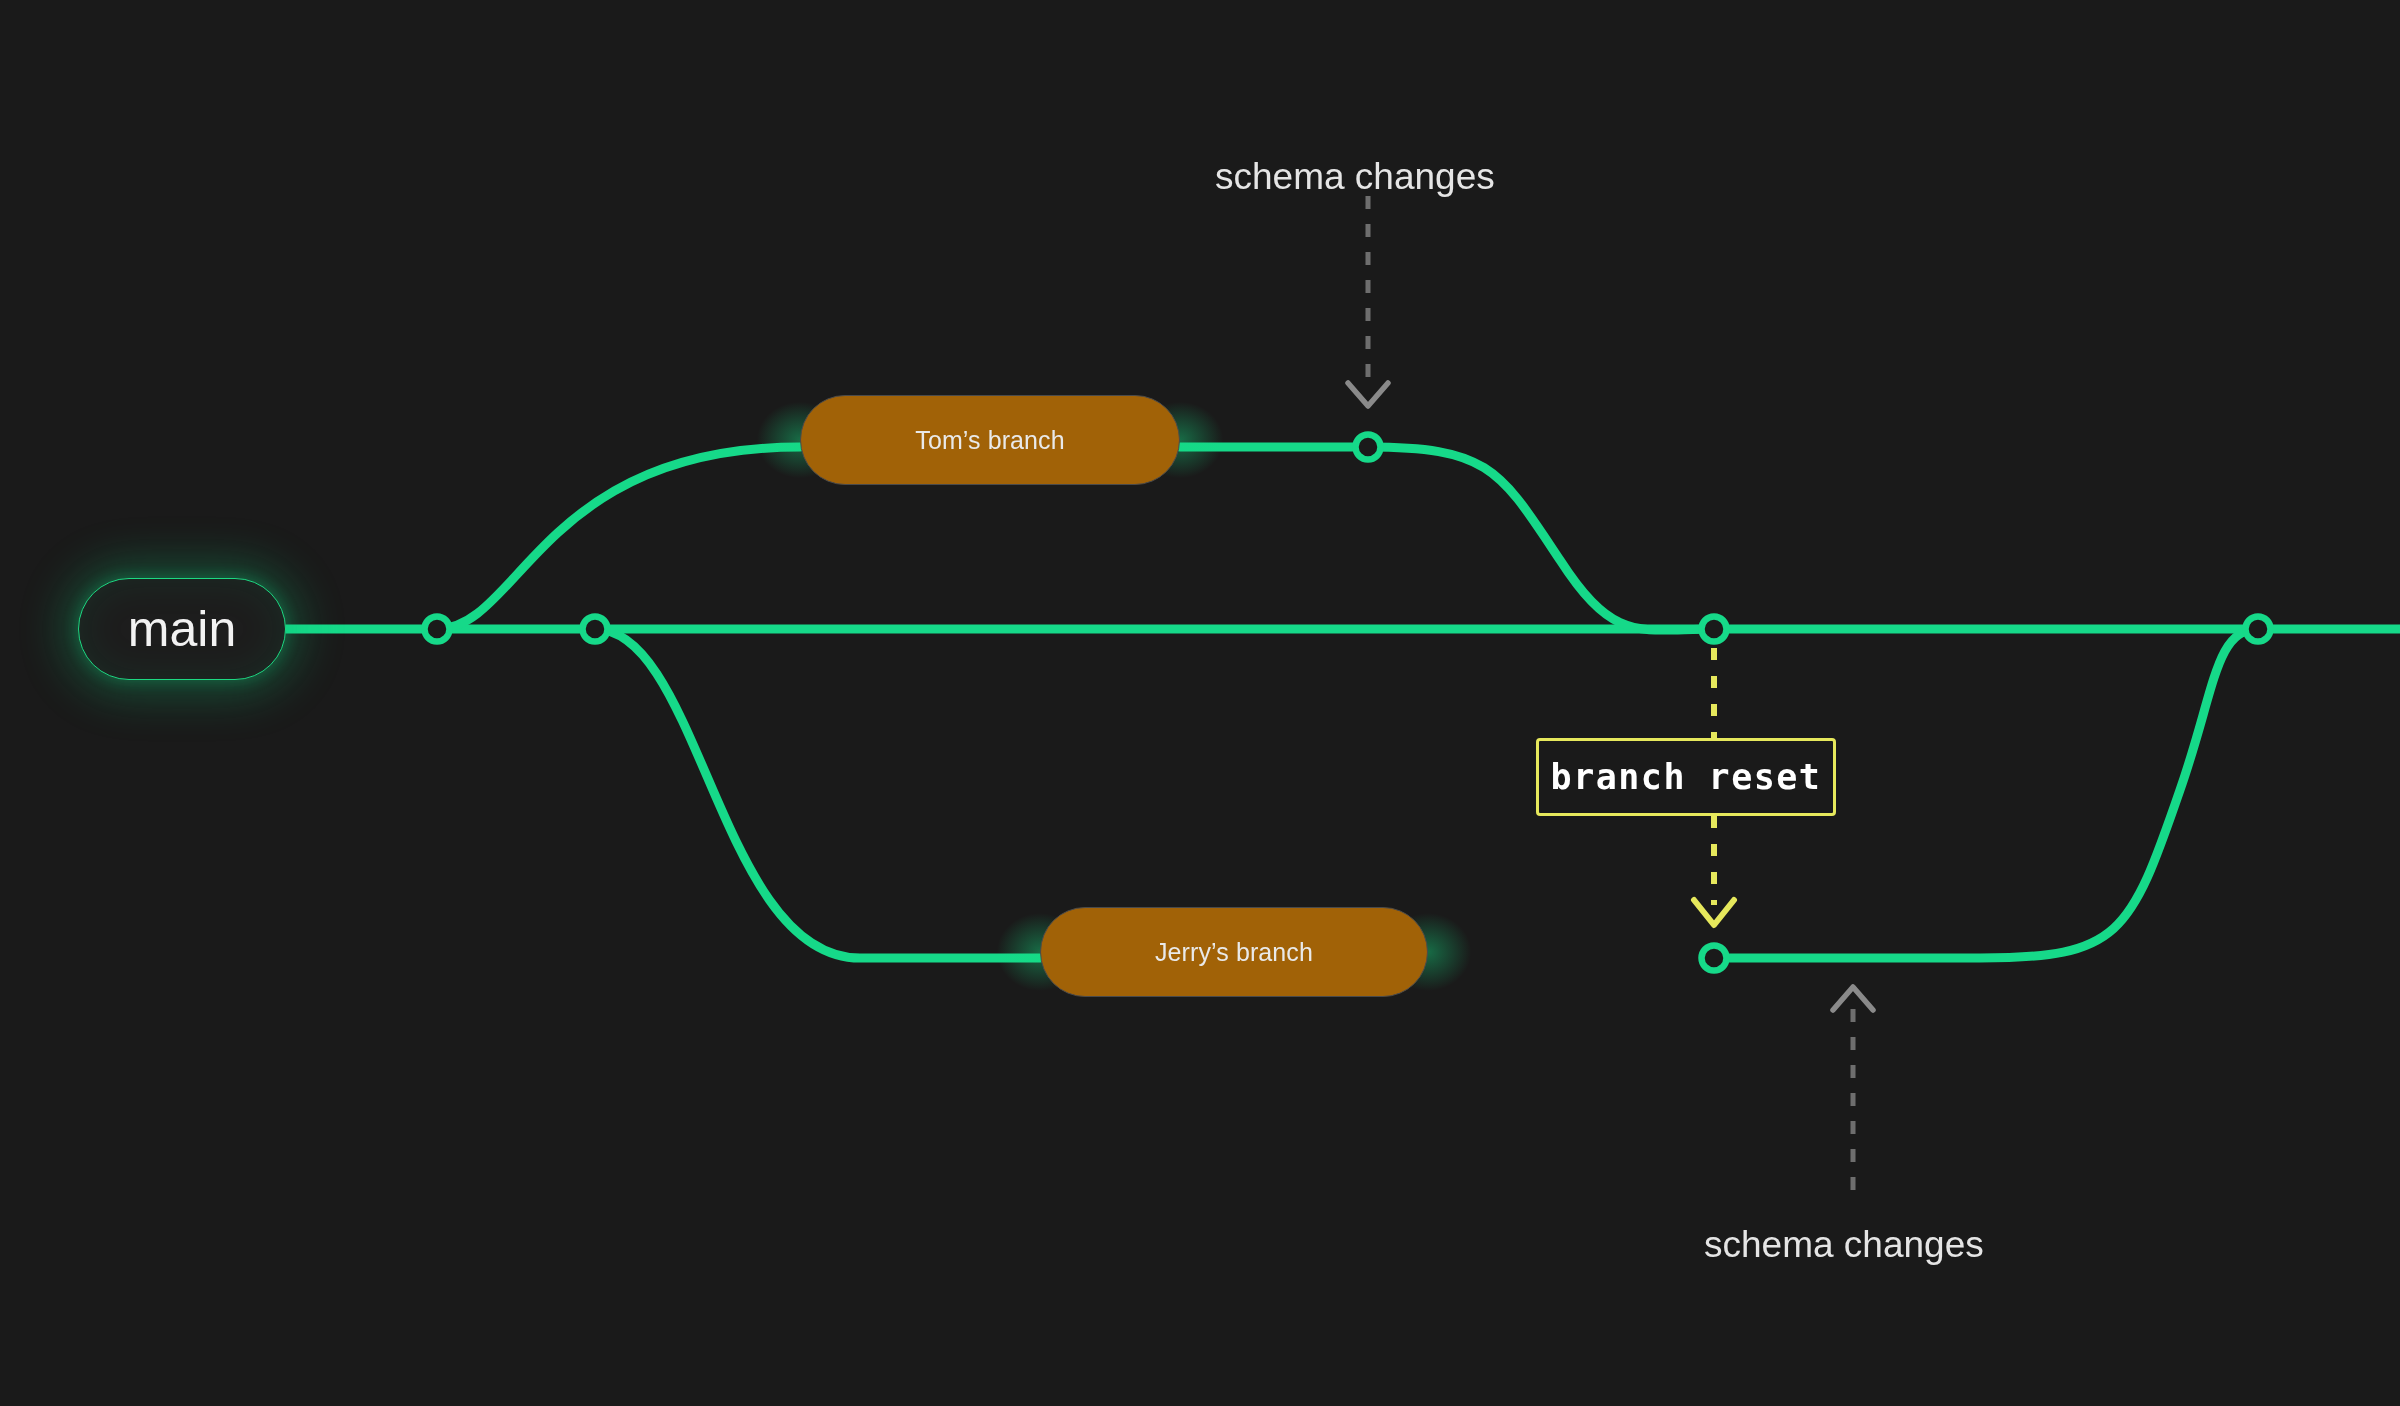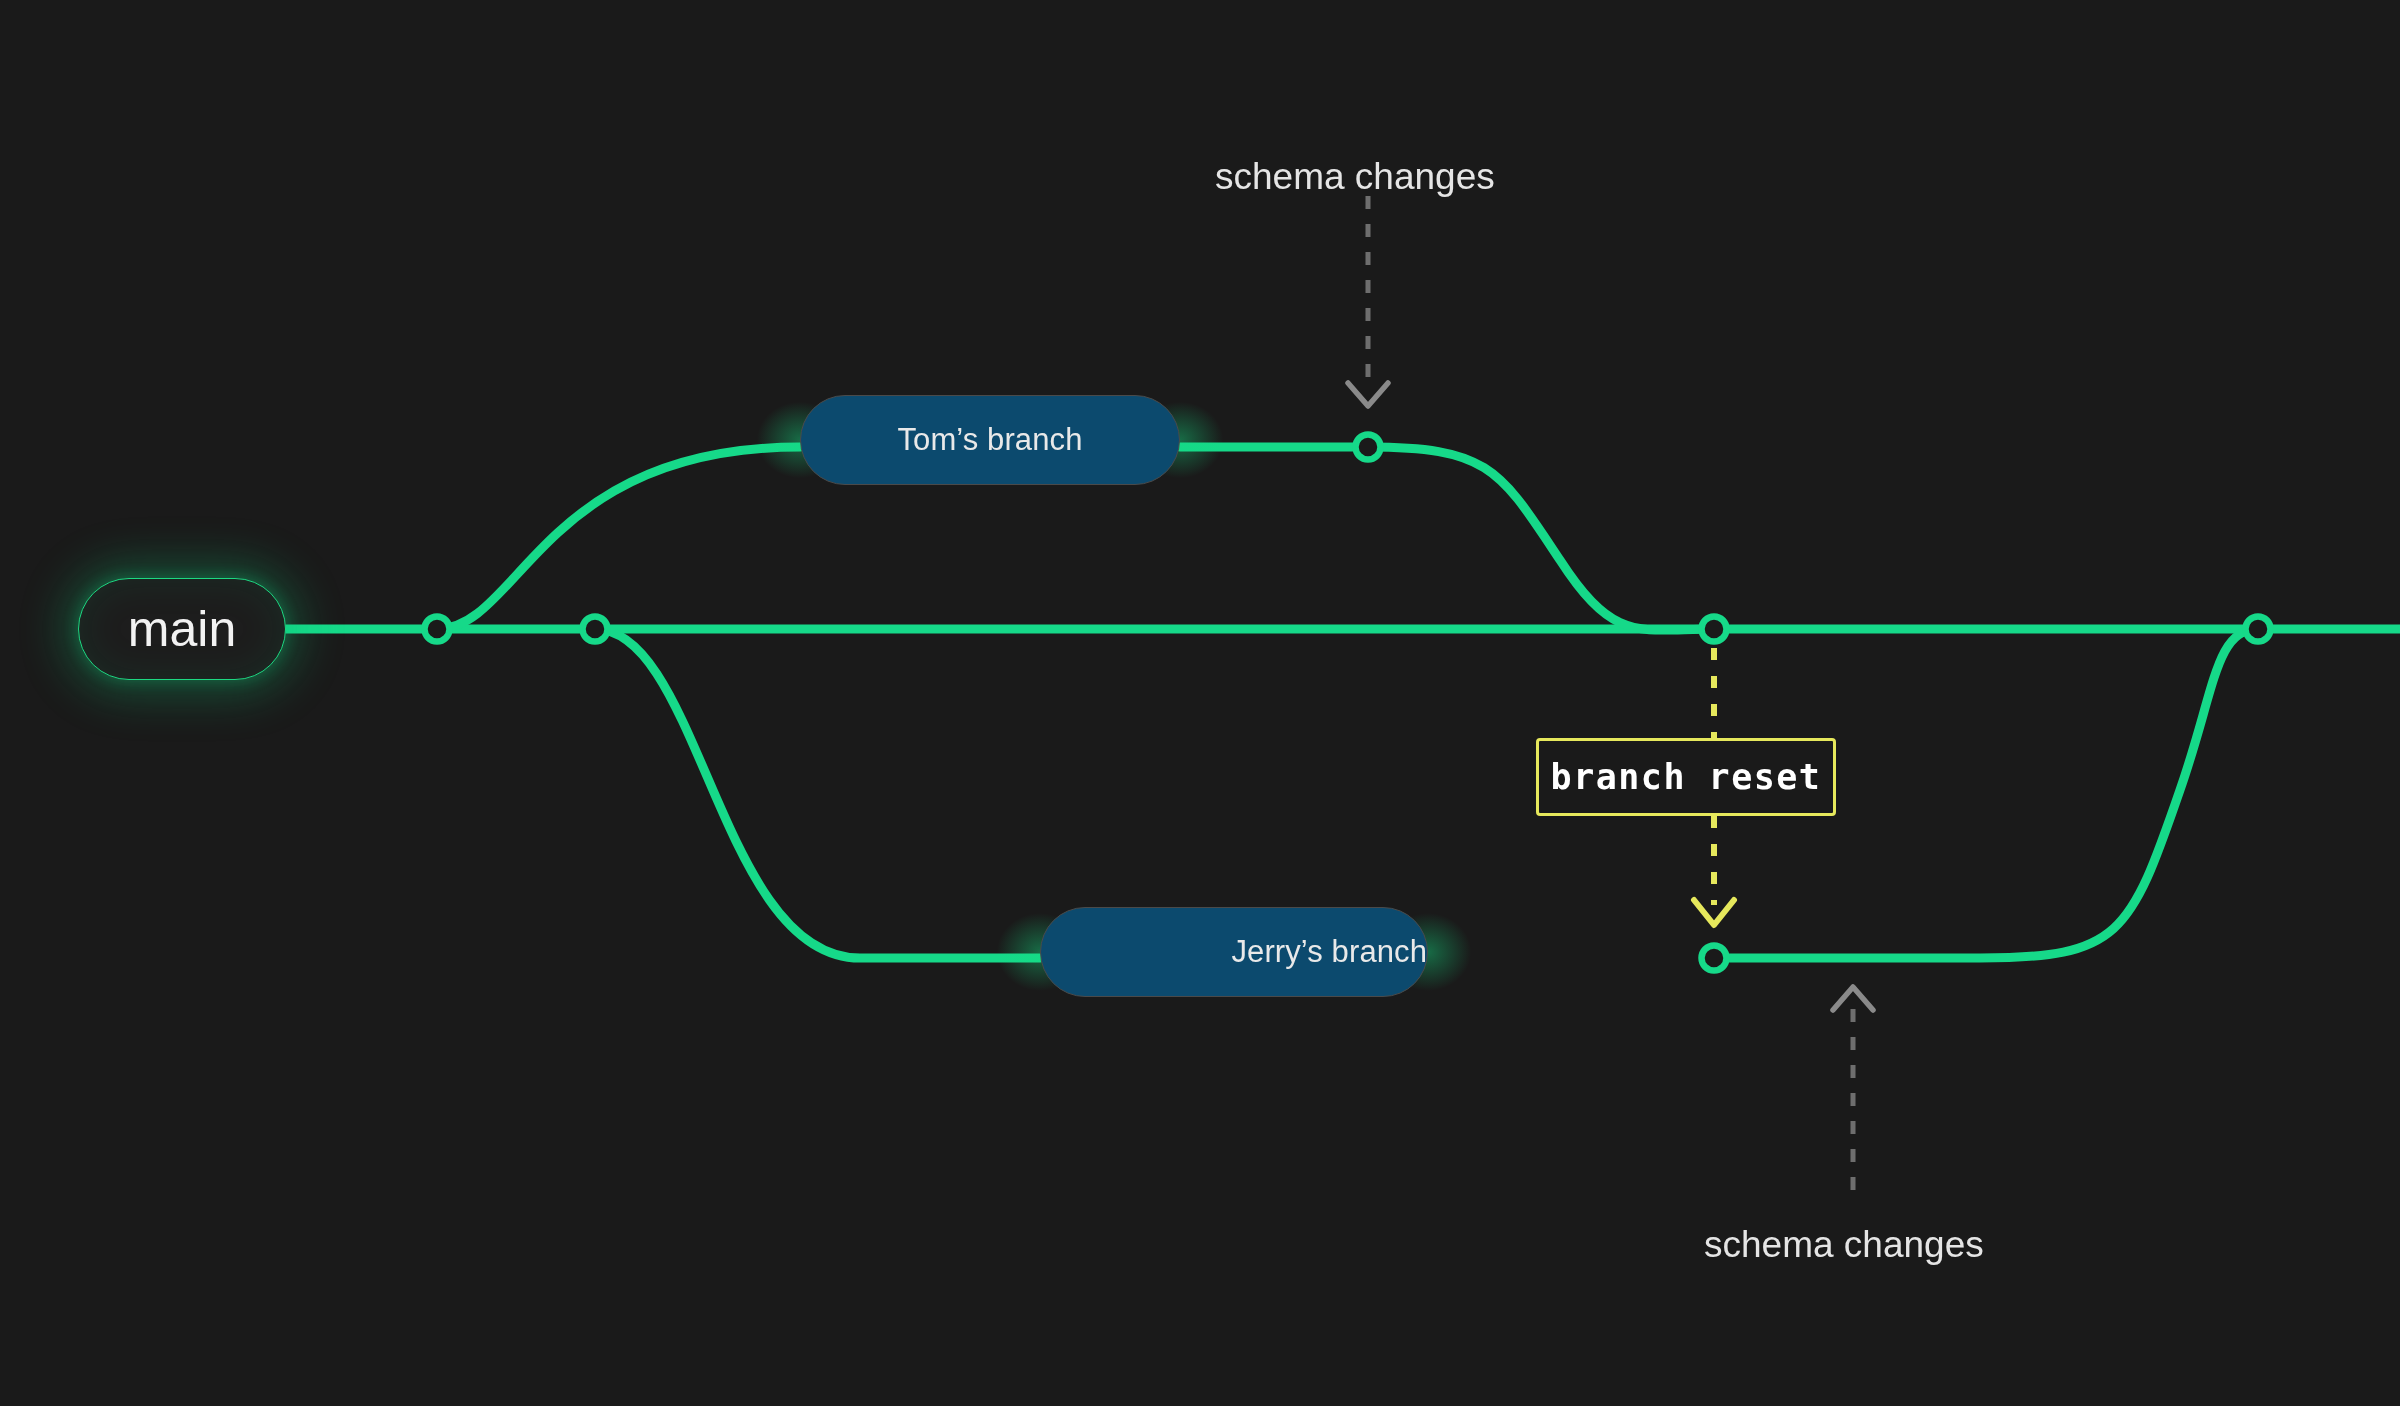--- a/index.html
+++ b/index.html
@@ -34,43 +34,43 @@
     position: absolute;
     display: flex;
     align-items: center;
     justify-content: center;
     box-sizing: border-box;
     border-radius: 999px;
     white-space: nowrap;
     z-index: 5;
   }
   .pill-branch {
-    background: #0c4a6e;
+    background: #a16207;
     border: 1.5px solid #4a4a4a;
     color: #e9e9e9;
-    font-size: 31px;
+    font-size: 25px;
     letter-spacing: 0.1px;
   }
   .pill-main {
     background: #1d1d1d;
     border: 1.6px solid #1dd882;
     color: #f2f2f2;
     font-size: 50px;
     box-shadow: 0 0 46px 14px rgba(16, 200, 120, 0.30),
                 0 0 14px 2px rgba(16, 220, 130, 0.22),
                 inset 0 0 40px rgba(16, 190, 115, 0.10);
   }
   #pill-main {
     left: 78px; top: 578px; width: 208px; height: 102px;
   }
   #pill-tom {
     left: 800px; top: 395px; width: 380px; height: 90px;
   }
   #pill-jerry {
-    left: 1040px; top: 907px; width: 388px; height: 90px; justify-content: flex-end;
+    left: 1040px; top: 907px; width: 388px; height: 90px;
   }
 
   
   .pill-glow {
     position: absolute;
     z-index: 4;
     border-radius: 50%;
     pointer-events: none;
     background: radial-gradient(closest-side, rgba(20,220,130,0.42), rgba(20,220,130,0.0) 72%);
   }

